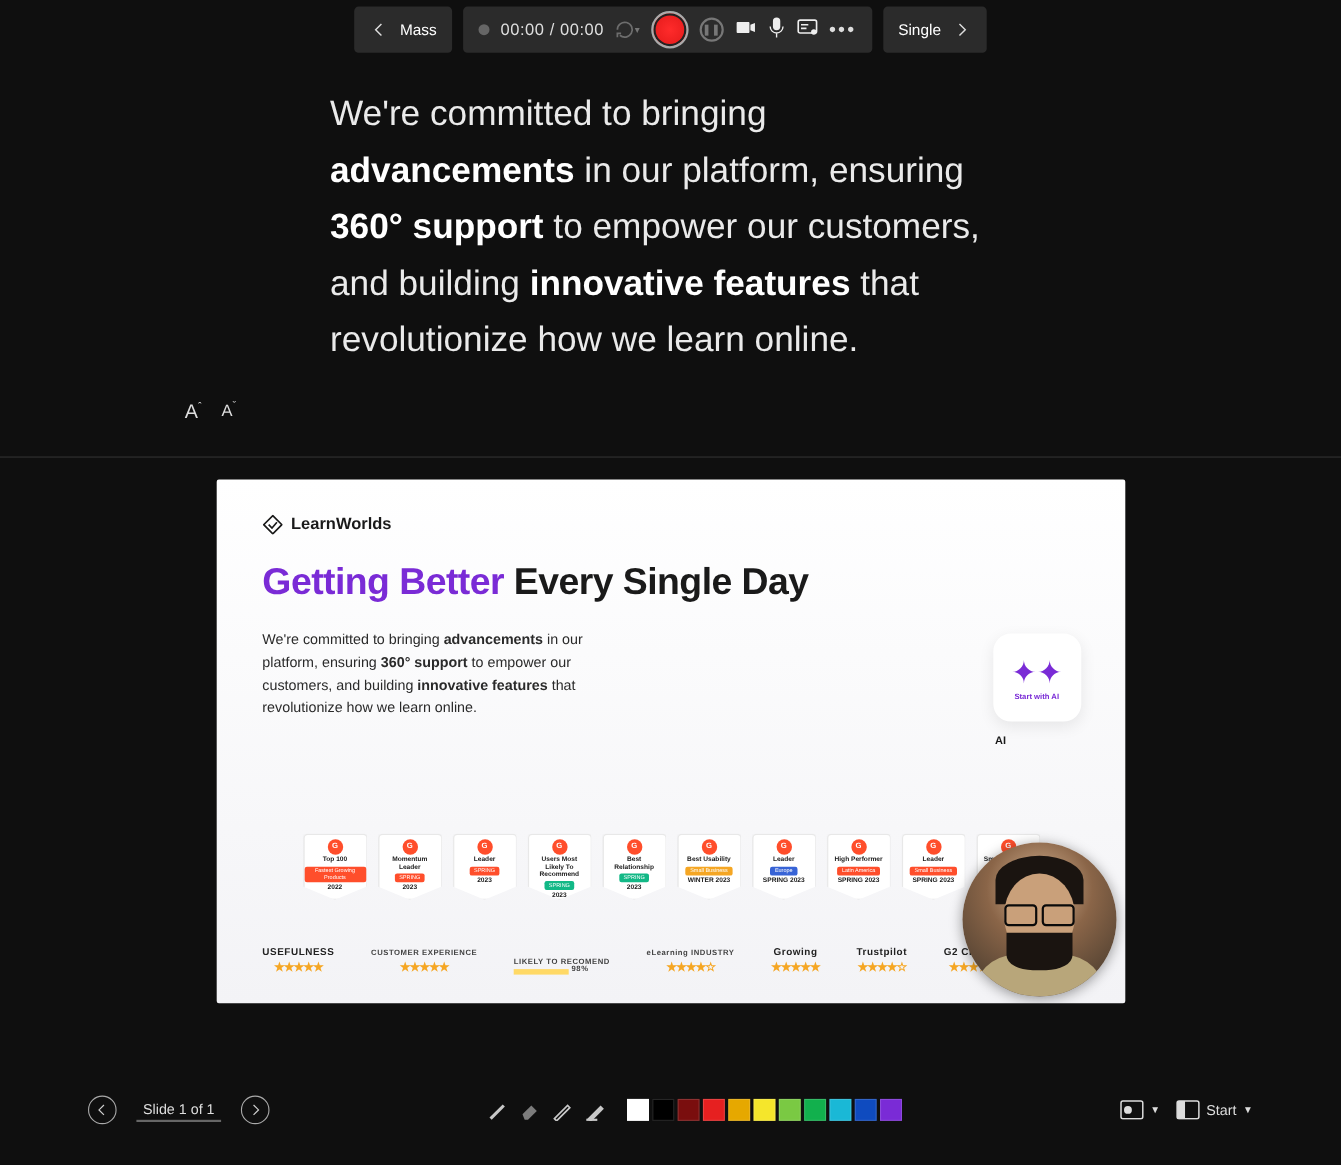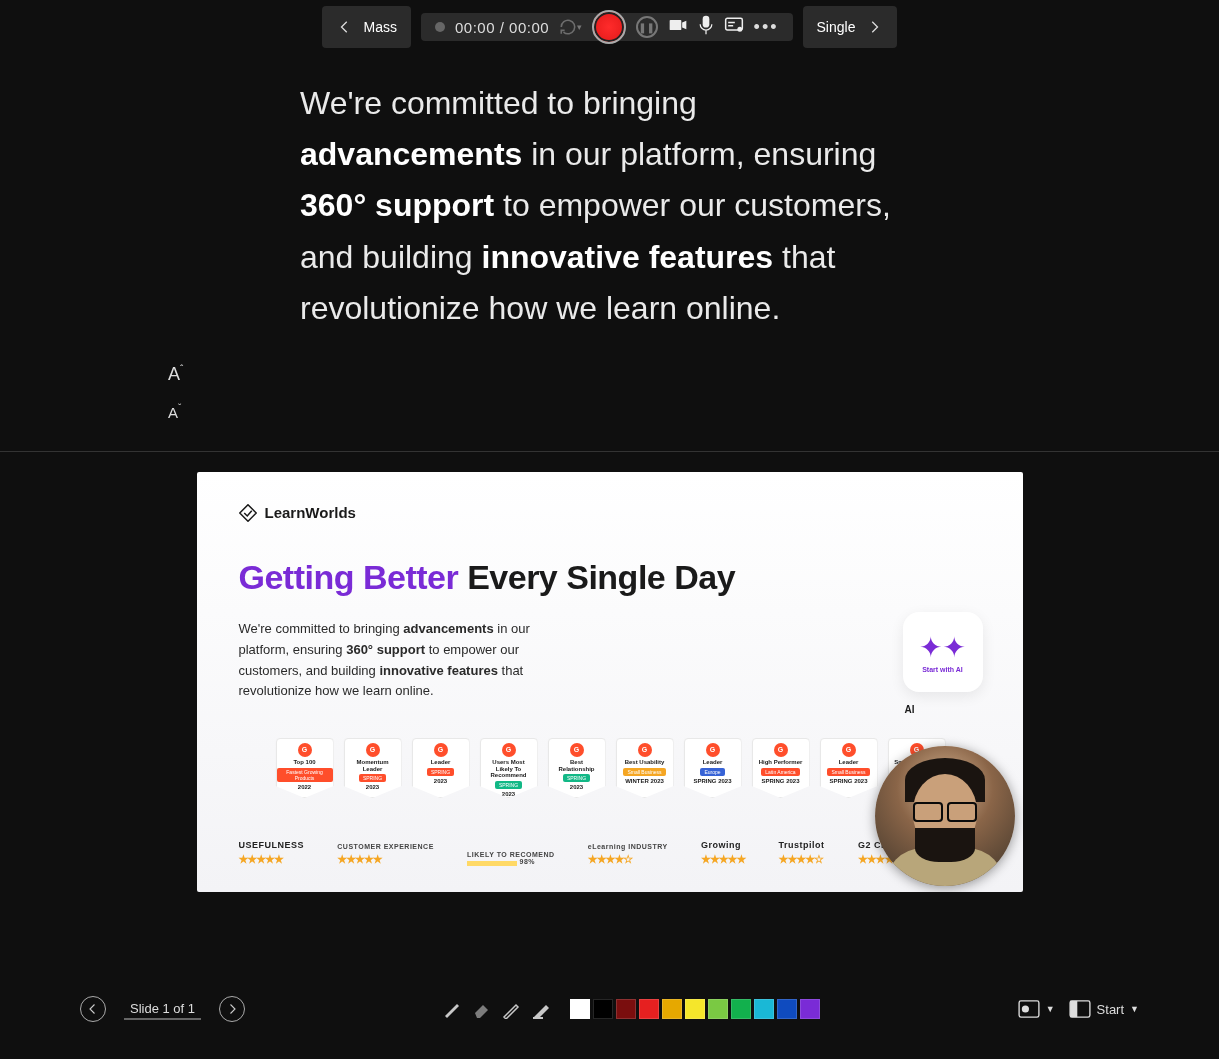--- a/index.html
+++ b/index.html
@@ -30,21 +30,21 @@
   padding: 0 14px;
   font-size: 14px;
   cursor: pointer;
 }
 .btn-edit .chev, .btn-export .chev {
   width: 18px; height: 18px;
   display: flex; align-items: center; justify-content: center;
 }
 .rec-bar {
   background: #2b2b2b;
-  height: 28px;
+  height: 42px;
   border-radius: 4px;
   display: flex;
   align-items: center;
   gap: 10px;
   padding: 0 14px;
 }
 .rec-dot-small {
   width: 10px; height: 10px; border-radius: 50%; background: #666;
 }
 .timecode { font-size: 15px; color: #ddd; letter-spacing: 0.5px; }
@@ -72,45 +72,44 @@
   font-weight: 300;
 }
 .teleprompter b { font-weight: 600; color: #fff; }
 
 .font-controls {
   display: flex;
   gap: 18px;
   padding: 20px 0 30px 168px;
   font-size: 18px;
   color: #ddd;
-  flex-direction: column;
 }
 .font-ctrl sup { font-size: 10px; vertical-align: super; }
 
 .divider { width: 100%; height: 1px; background: #333; }
 
 .slide-area {
   display: flex;
   justify-content: center;
   padding: 20px 0 10px 0;
   position: relative;
 }
 .slide {
   width: 826px;
-  height: 420px;
+  height: 476px;
   background: linear-gradient(180deg,#fff 0%, #f3f3f6 100%);
   color: #1a1a1a;
   border-radius: 2px;
   padding: 32px 42px;
   position: relative;
   overflow: hidden;
 }
 .brand { display:flex; align-items:center; gap:8px; font-weight:600; font-size:15px; color:#1a1a1a;}
 .brand-logo { width:18px;height:18px; }
-.slide-title { font-size: 34px; font-weight: 800; margin-top: 36px; letter-spacing:-0.5px;}
+.slide-title { font-size: 34px; font-weight: 800; margin-top: 24px; letter-spacing:-0.5px;}
 .slide-title .purple { color: #7a2bd6; }
 .slide-body { font-size: 13px; line-height: 1.6; max-width: 300px; margin-top: 22px; color:#2a2a2a;}
 .slide-body b { font-weight: 700; }
 
 .features { position:absolute; top:140px; right:40px; display:flex; gap:16px; }
 .feat-card {
   width: 80px; height: 80px; background:#fff; border-radius:16px;
   box-shadow: 0 4px 14px rgba(0,0,0,0.08);
   display:flex;align-items:center;justify-content:center;flex-direction:column;
   position:relative;
@@ -140,21 +139,21 @@
   font-size:6px;text-align:center;position:relative;padding-top:4px;
   box-shadow:0 1px 3px rgba(0,0,0,0.05);
   clip-path: polygon(0 0,100% 0,100% 80%,50% 100%,0 80%);
 }
 .badge .g2{width:14px;height:14px;background:#ff4e2b;border-radius:50%;margin-bottom:2px;display:flex;align-items:center;justify-content:center;color:#fff;font-size:7px;font-weight:bold;}
 .badge .bt{font-weight:700;line-height:1.1;padding:0 3px;}
 .badge .strip{font-size:5px;color:#fff;padding:1px 4px;margin-top:2px;border-radius:2px;}
 .badge .yr{font-size:6px;font-weight:700;margin-top:2px;}
 
 .ratings { position:absolute; bottom:26px; left:42px; right:60px; display:flex; justify-content:space-between; align-items:flex-end;}
-.rating {font-size:7px;text-align:left;color:#444;font-weight:600;letter-spacing:0.5px;}
+.rating {font-size:7px;text-align:center;color:#444;font-weight:600;letter-spacing:0.5px;}
 .rating .stars{color:#f5a623;font-size:11px;letter-spacing:-1px;margin-top:3px;}
 .rating .bar{width:50px;height:5px;background:#ffd966;margin-top:3px;position:relative;}
 .rating .bar::after{content:"98%";position:absolute;right:-18px;top:-3px;font-size:7px;color:#444;}
 .rating .logo-txt{font-size:9px;font-weight:700;color:#222;}
 
 .webcam {
   position:absolute;
   width: 140px; height: 140px; border-radius: 50%;
   bottom: 6px; right: 8px;
   background: radial-gradient(circle at 50% 30%, #d9b896 0%, #8a6548 40%, #3a3228 100%);

